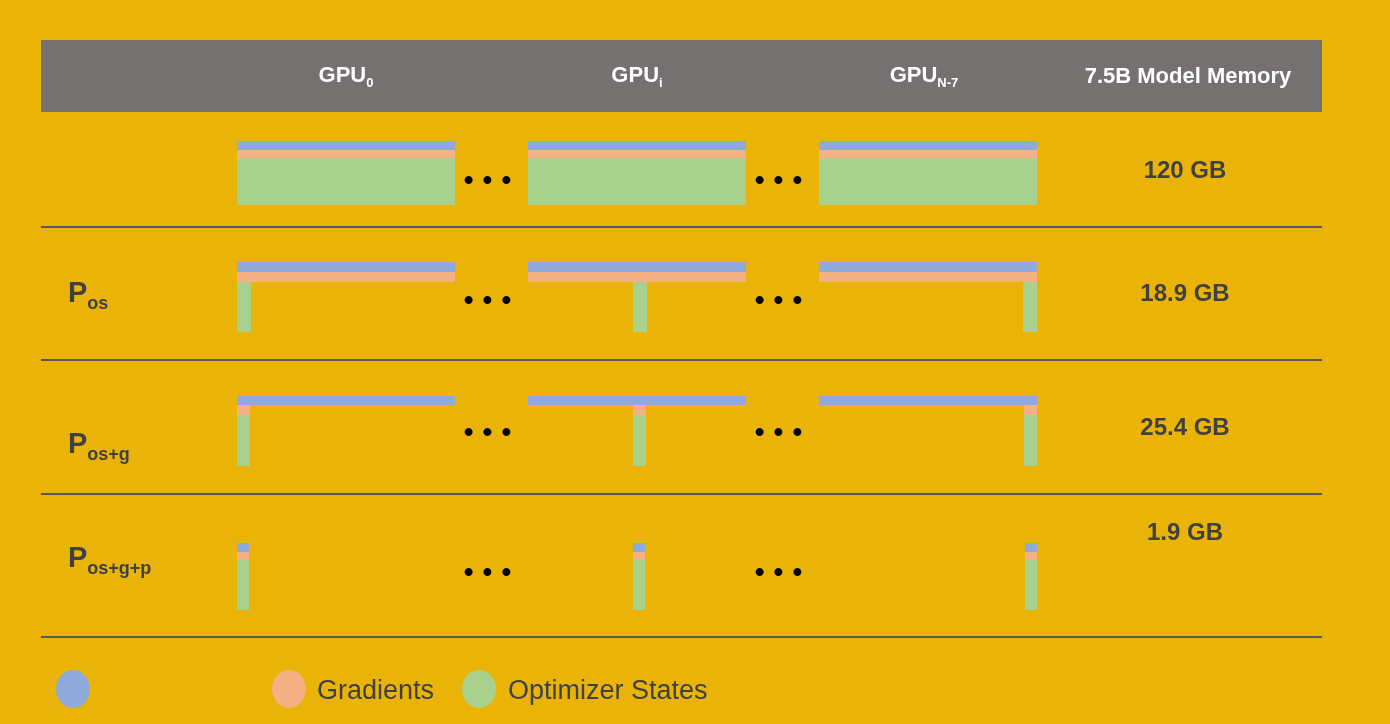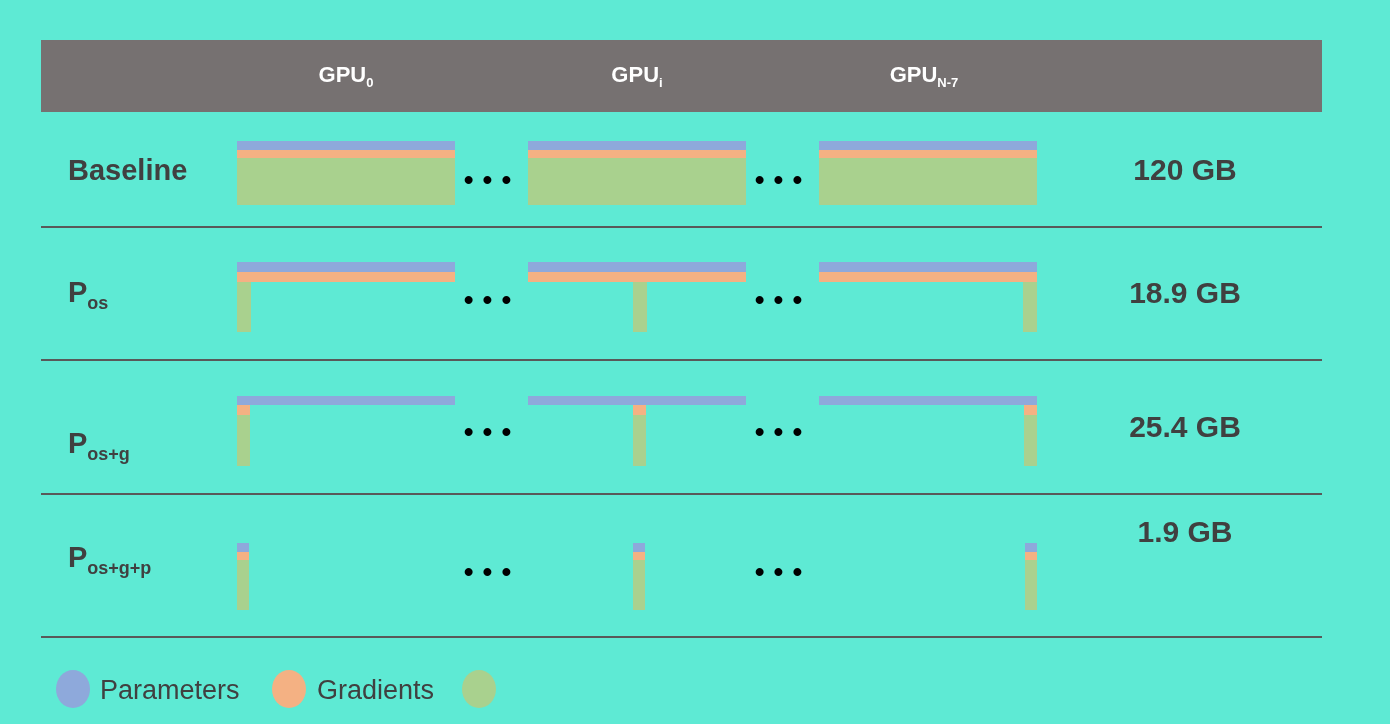--- a/index.html
+++ b/index.html
@@ -1,37 +1,37 @@
 <!DOCTYPE html>
 <html><head>
 <meta charset="utf-8">
 <style>
   html,body { margin:0; padding:0; background:#ffffff; }
   #figure {
-    position:relative; width:1390px; height:724px; background:#5eead4;
+    position:relative; width:1390px; height:724px; background:#eab308;
     font-family:"Liberation Sans", sans-serif; overflow:hidden;
   }
 
   
   .header { position:absolute; left:41px; top:40px; width:1281px; height:72px; background:#767171; }
   .hlabel {
     position:absolute; top:50%; transform:translate(-50%,-50%);
     color:#ffffff; font-weight:700; font-size:22px; white-space:nowrap;
   }
   .hlabel sub { font-size:13px; font-weight:700; }
 
   
   .rowlabel {
     position:absolute; left:68px; transform:translateY(-50%);
     font-size:29px; font-weight:700; color:#404040; white-space:nowrap;
   }
   .rowlabel sub { font-size:18px;margin-top:10px; }
   .memval {
     position:absolute; left:1185px; transform:translate(-50%,-50%);
-    font-size:30px; font-weight:700; color:#404040; white-space:nowrap;
+    font-size:24px; font-weight:700; color:#404040; white-space:nowrap;
   }
 
   
   .sep { position:absolute; left:41px; width:1281px; height:2px; background:#595959; }
 
   
   .dots {
     position:absolute; transform:translate(-50%,-50%);
     font-size:28px; font-weight:700; letter-spacing:9px; color:#000000; white-space:nowrap;
   }
@@ -70,23 +70,23 @@
 </style>
 </head>
 <body>
 
 <div id="figure">
 
   <div class="header">
     <div class="hlabel" style="left:305px"><span>GPU</span><sub>0</sub></div>
     <div class="hlabel" style="left:596px"><span>GPU</span><sub>i</sub></div>
     <div class="hlabel" style="left:883px"><span>GPU</span><sub>N-7</sub></div>
+    <div class="hlabel" style="left:1147px">7.5B Model Memory</div>
   </div>
 
-  <div class="rowlabel" style="top:173px"><span>Baseline</span><sub></sub></div>
   <div class="rowlabel" style="top:295px"><span>P</span><sub>os</sub></div>
   <div class="rowlabel" style="top:446px"><span>P</span><sub>os+g</sub></div>
   <div class="rowlabel" style="top:560px"><span>P</span><sub>os+g+p</sub></div>
 
   <div class="memval" style="top:170px">120 GB</div>
   <div class="memval" style="top:293px">18.9 GB</div>
   <div class="memval" style="top:427px">25.4 GB</div>
   <div class="memval" style="top:532px">1.9 GB</div>
 
   <div class="bar" style="left:237px; top:141px">
@@ -173,18 +173,18 @@
   <div class="dots" style="left:783px; top:432px">•••</div>
   <div class="dots" style="left:492px; top:572px">•••</div>
   <div class="dots" style="left:783px; top:572px">•••</div>
 
   <div class="sep" style="top:226px"></div>
   <div class="sep" style="top:359px"></div>
   <div class="sep" style="top:493px"></div>
   <div class="sep" style="top:636px"></div>
 
   <div class="lg-swatch" style="left:56px; background:#8EA9DB"></div>
-  <div class="lg-label" style="left:100px">Parameters</div>
   <div class="lg-swatch" style="left:272px; background:#F4B183"></div>
   <div class="lg-label" style="left:317px">Gradients</div>
   <div class="lg-swatch" style="left:462px; background:#A9D18E"></div>
+  <div class="lg-label" style="left:508px">Optimizer States</div>
 
 </div>
 
 </body></html>

